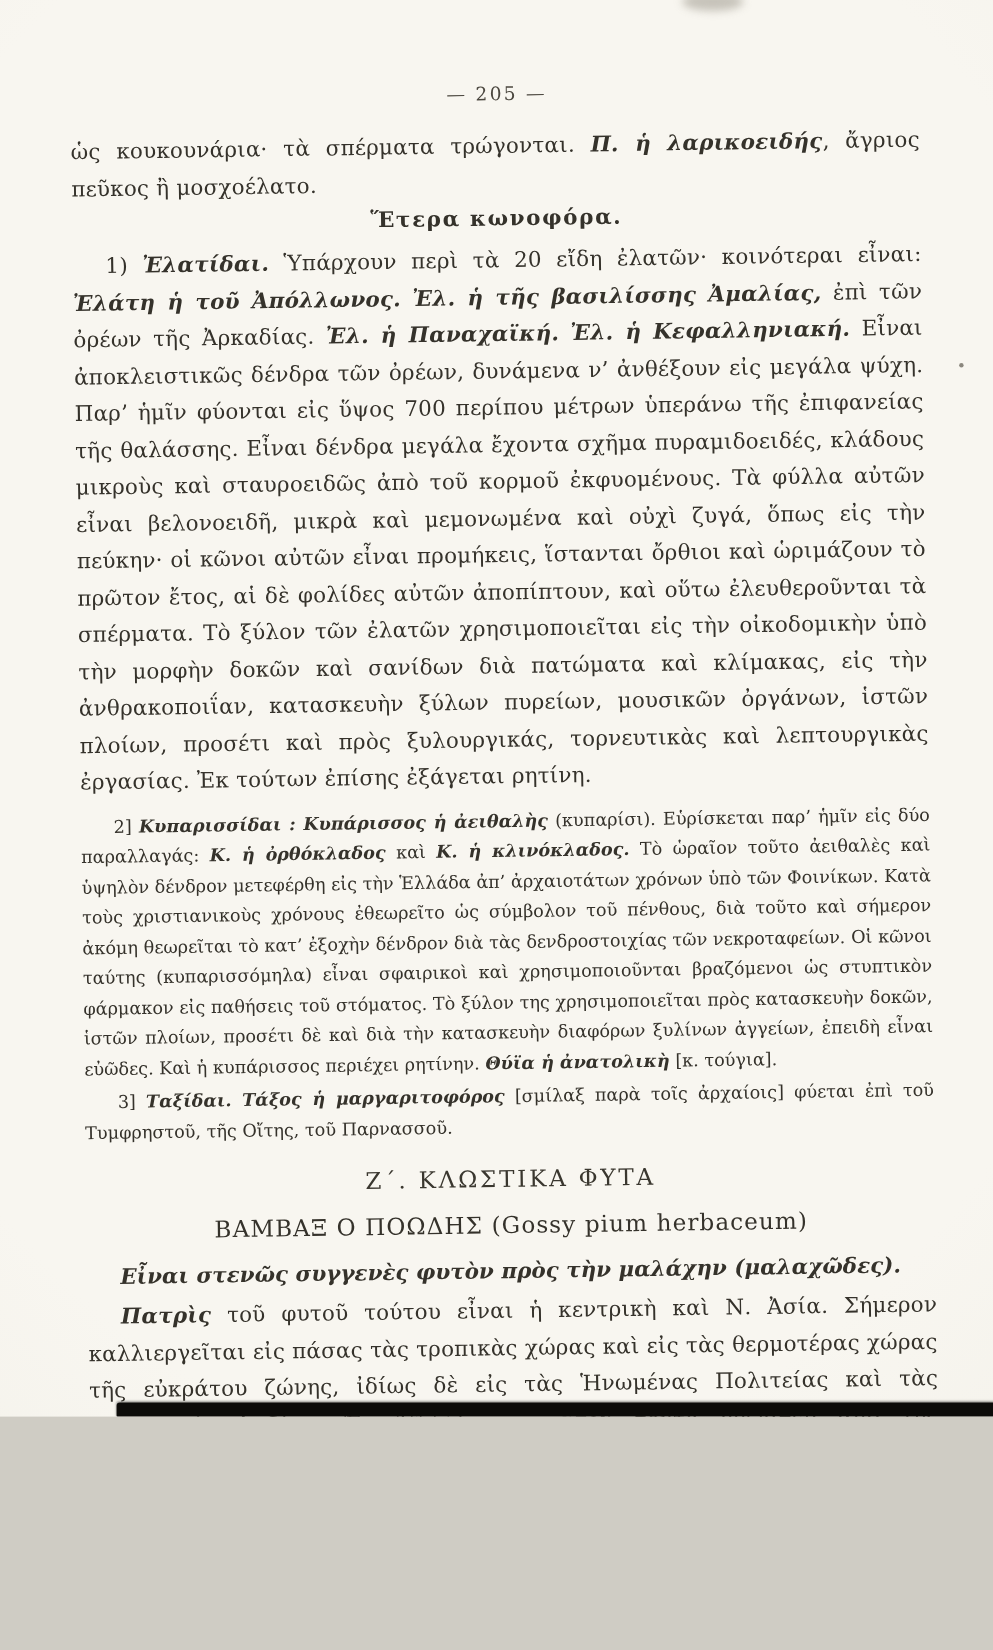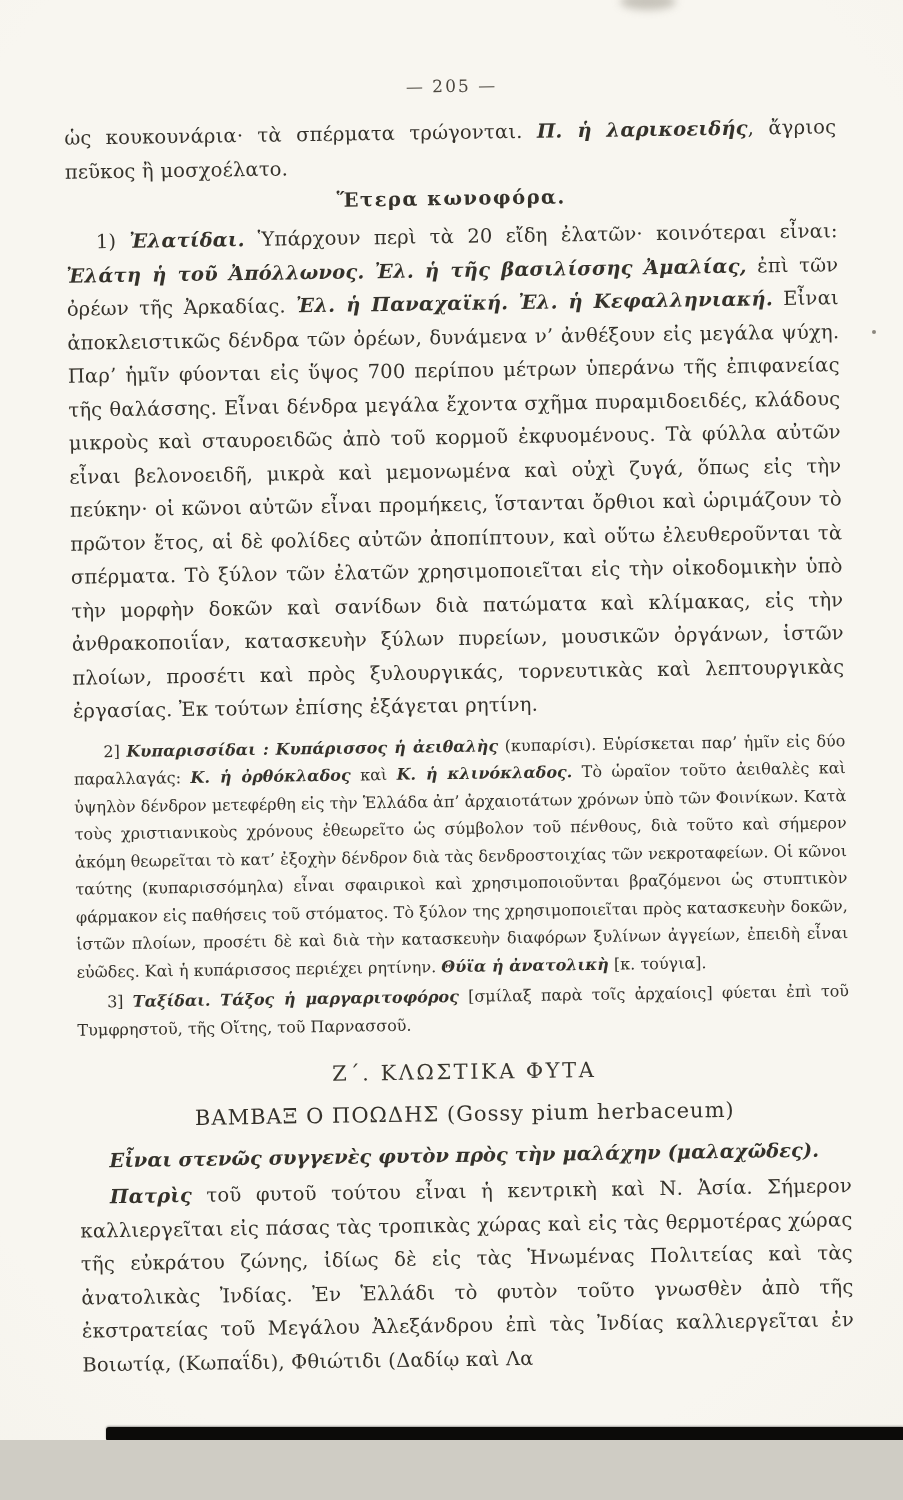--- a/index.html
+++ b/index.html
@@ -1,19 +1,19 @@
 <!DOCTYPE html>
 <html><head>
 <meta charset="utf-8">
 <style>
   * { box-sizing: border-box; }
   html,body { margin:0; padding:0; background:#cfccc4; }
   .page {
     position:relative;
-    width:903px; height:1440px;
+    width:903px; height:1288px;
     overflow:hidden;
     background: radial-gradient(ellipse 135% 115% at 48% 45%, #f8f6f0 50%, #f1efe7 80%, #e8e5da 100%);
     font-family:"DejaVu Serif", serif;
     color:#35322b;
     text-decoration:underline;
   }
   .pageno {
     position:absolute; top:76px; left:0; width:903px;
     text-align:center; font-size:17px; letter-spacing:2px; color:#4b473f;
     transform: rotate(-0.85deg);

